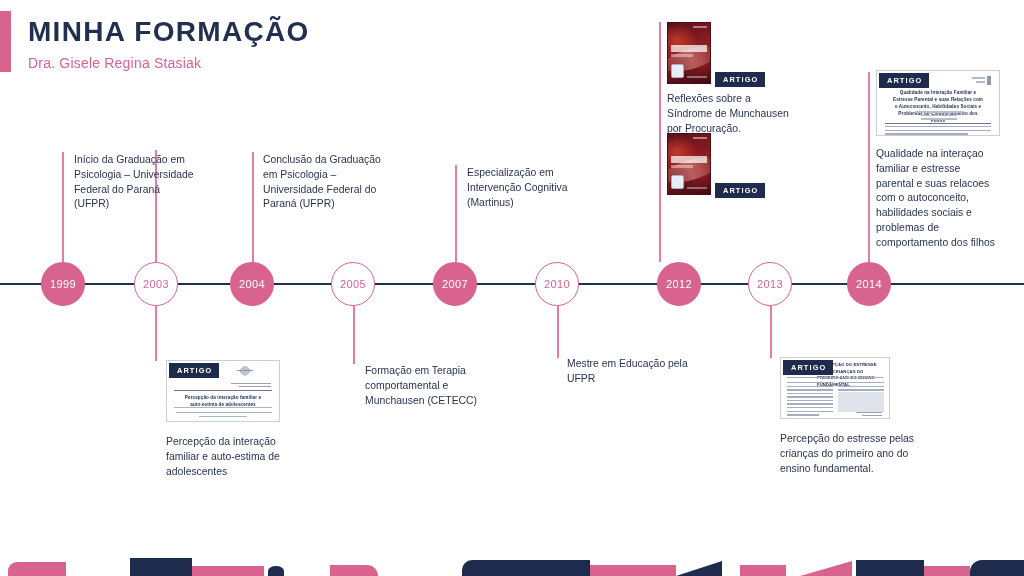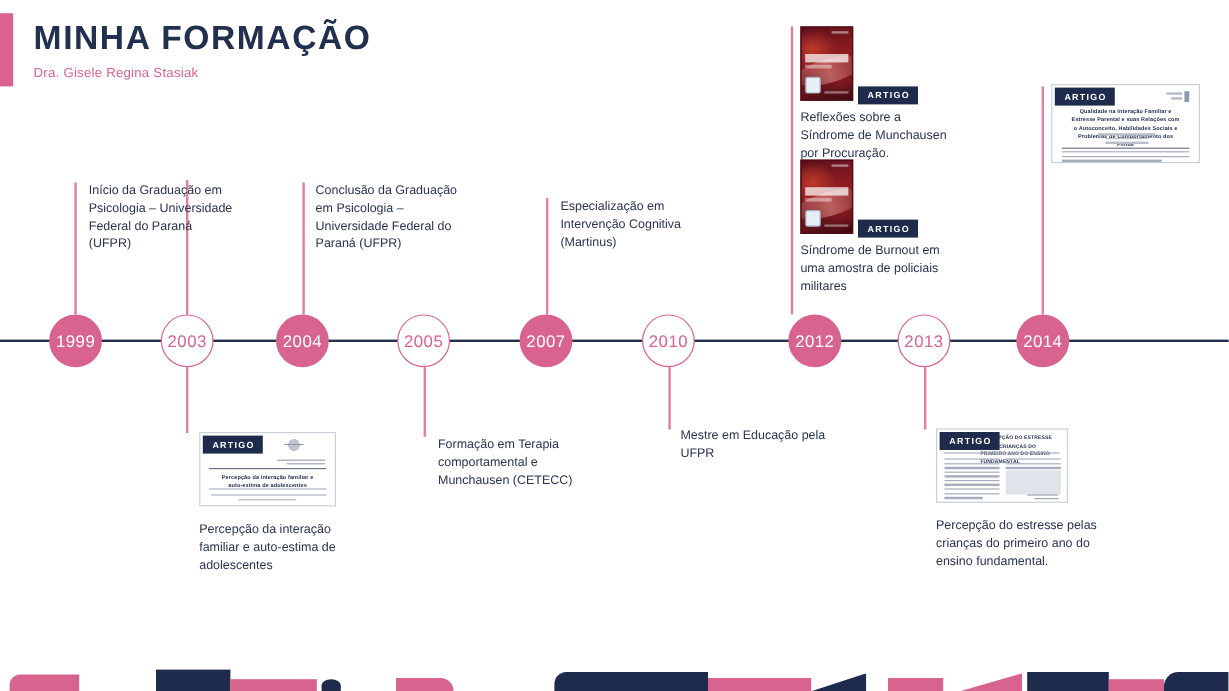--- a/index.html
+++ b/index.html
@@ -11,29 +11,29 @@
   
   #accent-bar{
     position:absolute;left:0;top:11px;width:11px;height:61px;background:#d8638f;
   }
   #header{position:absolute;left:28px;top:16px;}
   #page-title{
     font-size:28px;font-weight:bold;color:#22304f;letter-spacing:1.3px;
     line-height:1.15;margin:0;
   }
   #page-subtitle{
-    font-size:11px;color:#d8638f;letter-spacing:.2px;margin:7px 0 4px 0;line-height:1.15;
+    font-size:14px;color:#d8638f;letter-spacing:.2px;margin:7px 0 4px 0;line-height:1.15;
   }
   
   #axis{
     position:absolute;left:0;top:283px;width:1024px;height:2px;background:#22304f;
   }
   .node{position:absolute;top:262px;width:44px;height:44px;border-radius:50%;
         box-sizing:border-box;display:flex;align-items:center;justify-content:center;
-        font-size:14px;letter-spacing:.4px;z-index:3;}
+        font-size:11px;letter-spacing:.4px;z-index:3;}
   .node.filled{background:#d8638f;color:#ffffff;border:2px solid #d8638f;}
   .node.hollow{background:#ffffff;color:#d8638f;border:1.6px solid #d8638f;}
   .stem{position:absolute;width:1.6px;background:#e47da3;z-index:1;}
   
   .block{position:absolute;z-index:2;}
   .body-text{
     font-size:10.4px;line-height:1.42;color:#2a3category;
     color:#293450;
   }
   .body-text p{margin:0;}
@@ -183,21 +183,20 @@
     <div class="journal-thumb" style="position:absolute;left:0;top:0;">
       <div class="jt-top"></div>
         <div class="swoosh"></div>
       <div class="jt-title"></div>
         <div class="jt-sub"></div>
       <div class="jt-seal"></div>
         <div class="jt-foot"></div>
     </div>
     <div class="artigo-badge" style="position:absolute;left:48px;top:50px;">ARTIGO</div>
   </div>
-  <div class="cap-text" style="margin-top:2px;">Síndrome de Burnout em uma amostra de policiais militares</div>
 </div>
 
 <div class="block" style="left:876px;top:70px;width:124px;">
   <div style="position:relative;height:70px;">
     <div class="doc-thumb" style="position:absolute;left:0;top:0;width:124px;height:66px;">
       <div class="doc-line" style="left:6px;top:7px;width:5px;"></div>
       <div class="doc-gray-box" style="right:8px;top:5px;width:4px;height:9px;background:#8e99ab;"></div>
       <div class="doc-line" style="right:14px;top:6px;width:13px;background:#b3bbc8;"></div>
       <div class="doc-line" style="right:14px;top:10px;width:9px;background:#b3bbc8;"></div>
       <div class="doc-title" style="top:18px;padding:0 14px;">Qualidade na Interação Familiar e Estresse Parental e suas Relações com o Autoconceito, Habilidades Sociais e Problemas de Comportamento dos Filhos</div>
@@ -206,20 +205,21 @@
       <div class="doc-line" style="left:44px;top:47px;width:36px;background:#b7bfcb;"></div>
       <div class="doc-rule" style="left:8px;top:52px;right:8px;"></div>
       <div class="doc-col" style="left:8px;top:55px;right:8px;">
         <div class="doc-colline" style="width:100%;"></div>
         <div class="doc-colline" style="width:100%;"></div>
         <div class="doc-colline" style="width:78%;"></div>
       </div>
     </div>
     <div class="artigo-badge" style="position:absolute;left:3px;top:3px;">ARTIGO</div>
   </div>
+  <div class="cap-text">Qualidade na interaçao familiar e estresse parental e suas relacoes com o autoconceito, habilidades sociais e problemas de comportamento dos filhos</div>
 </div>
 
 <div class="block" style="left:166px;top:360px;width:124px;">
   <div style="position:relative;height:68px;">
     <div class="doc-thumb" style="position:absolute;left:0;top:0;width:114px;height:62px;">
       <div class="doc-logo" style="right:26px;top:4px;"></div>
       <div class="doc-line" style="right:8px;top:22px;width:40px;background:#9aa3b4;height:1.3px;"></div>
       <div class="doc-line" style="right:8px;top:25px;width:32px;background:#9aa3b4;height:1.3px;"></div>
       <div class="doc-rule" style="left:7px;top:29px;right:7px;"></div>
       <div class="doc-title" style="top:33px;padding:0 14px;">Percepção da interação familiar e auto-estima de adolescentes</div>

